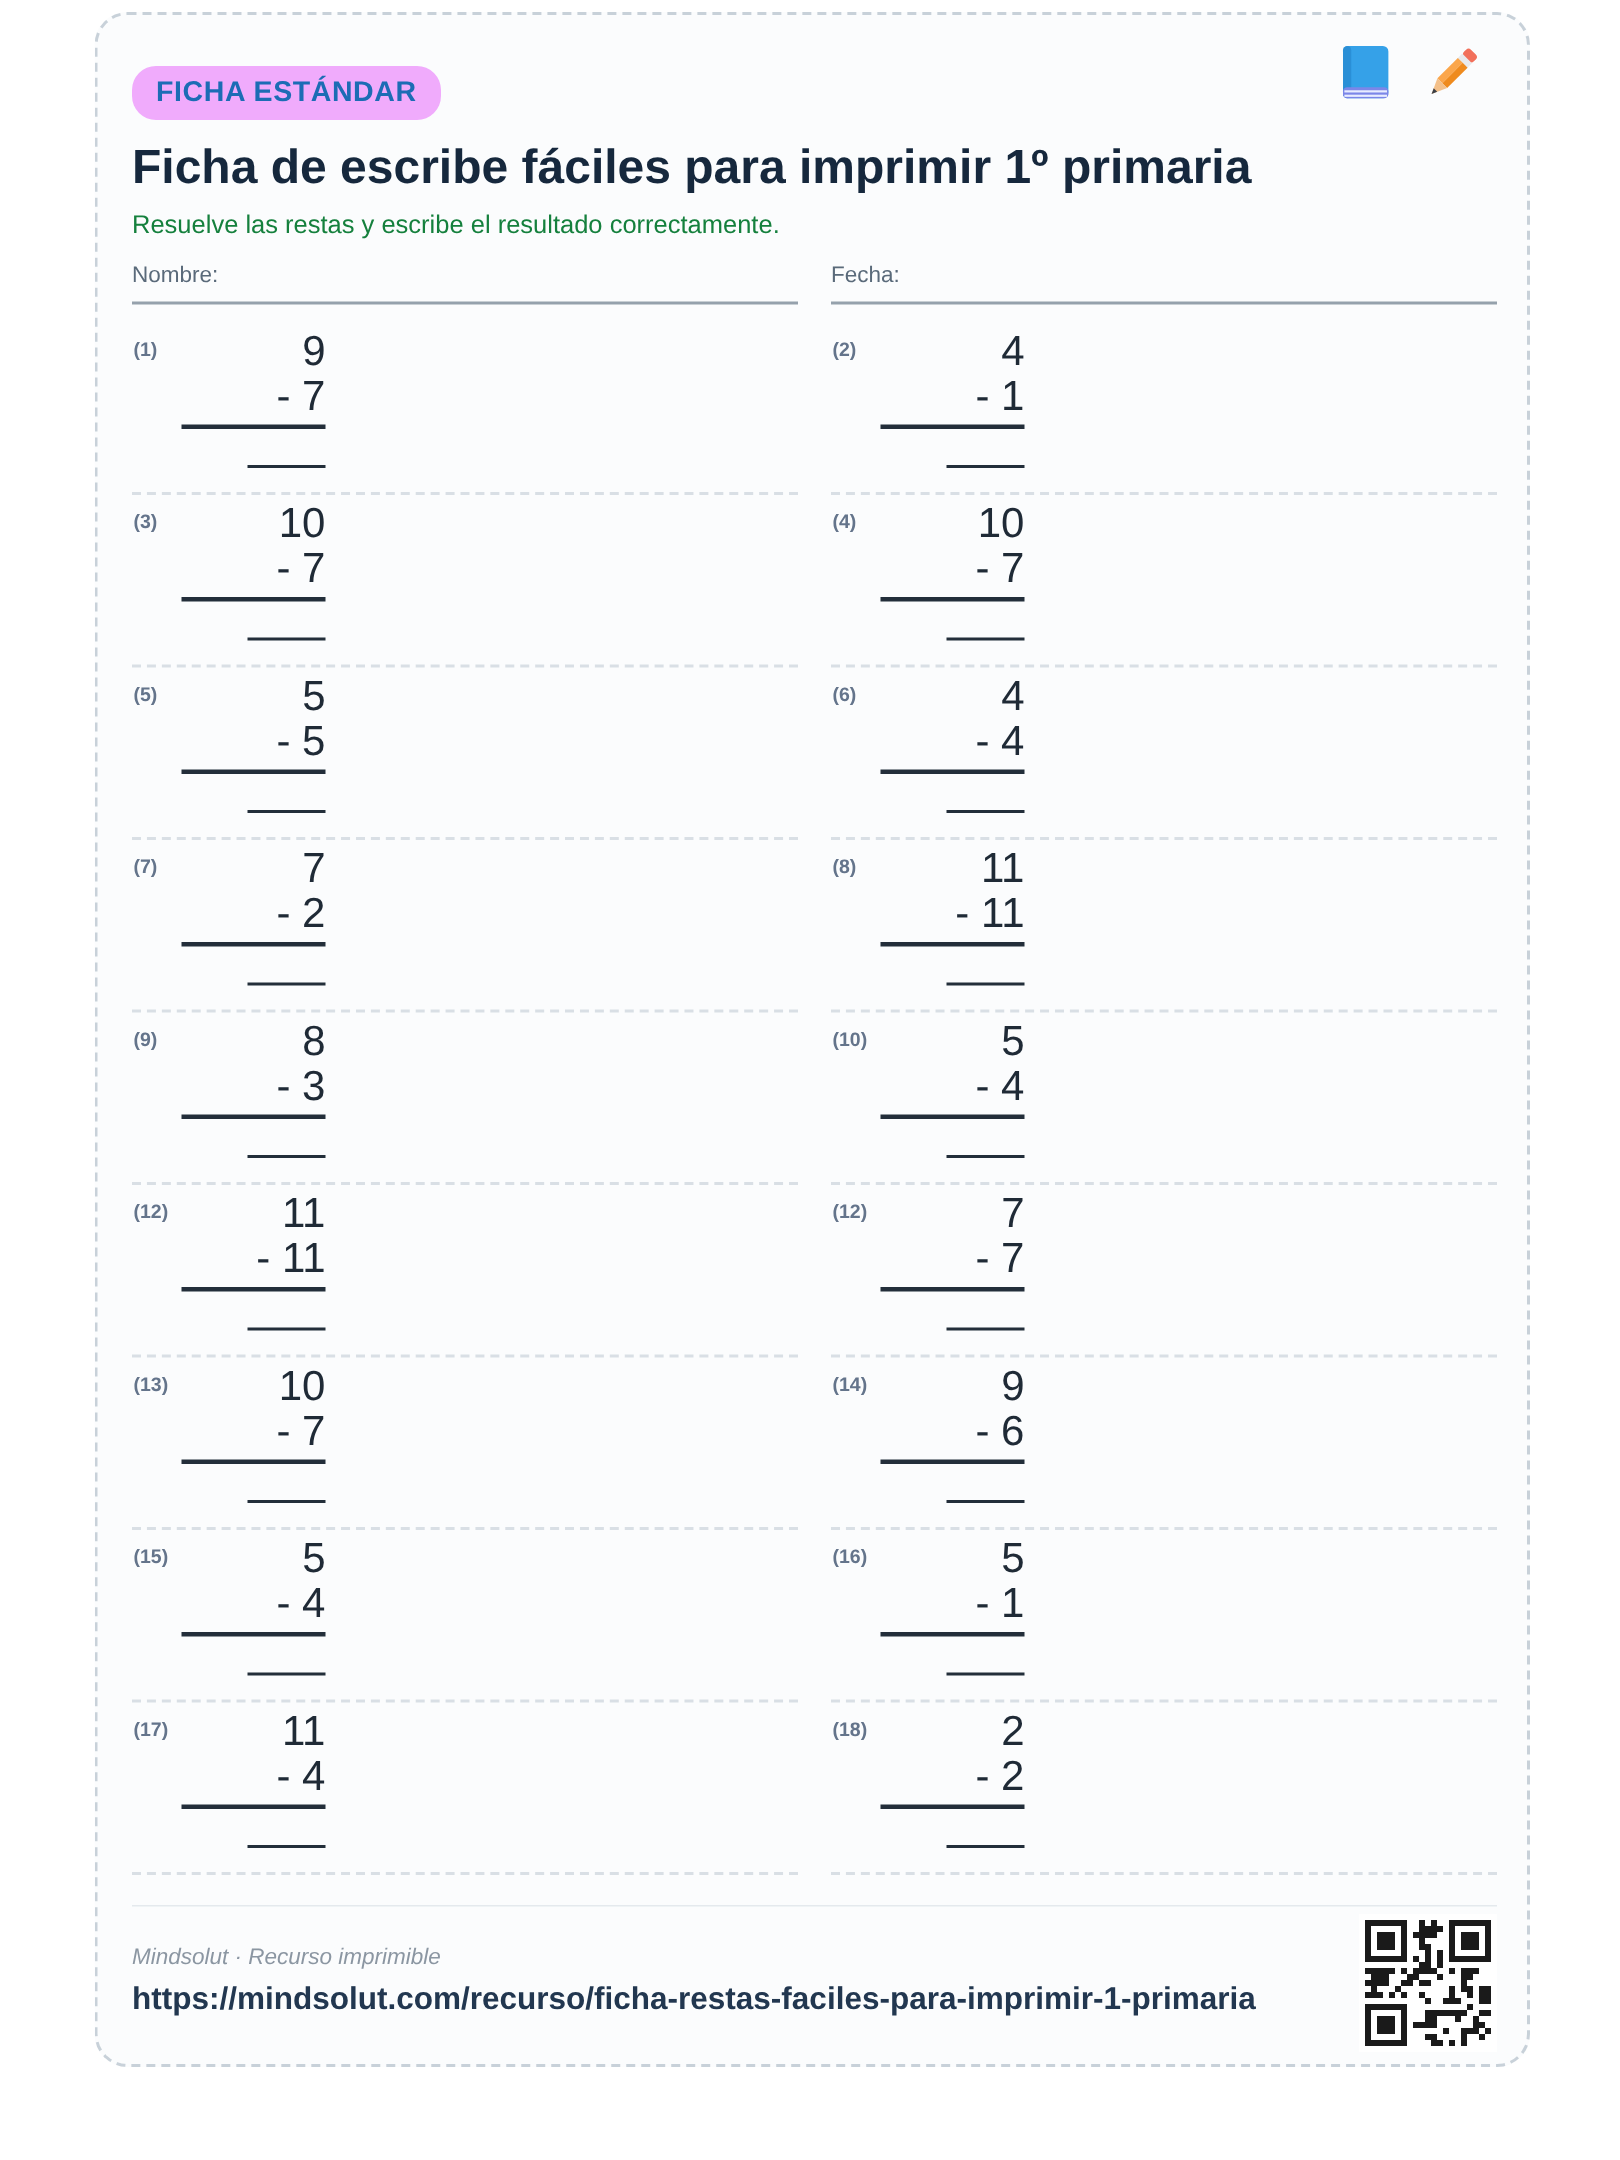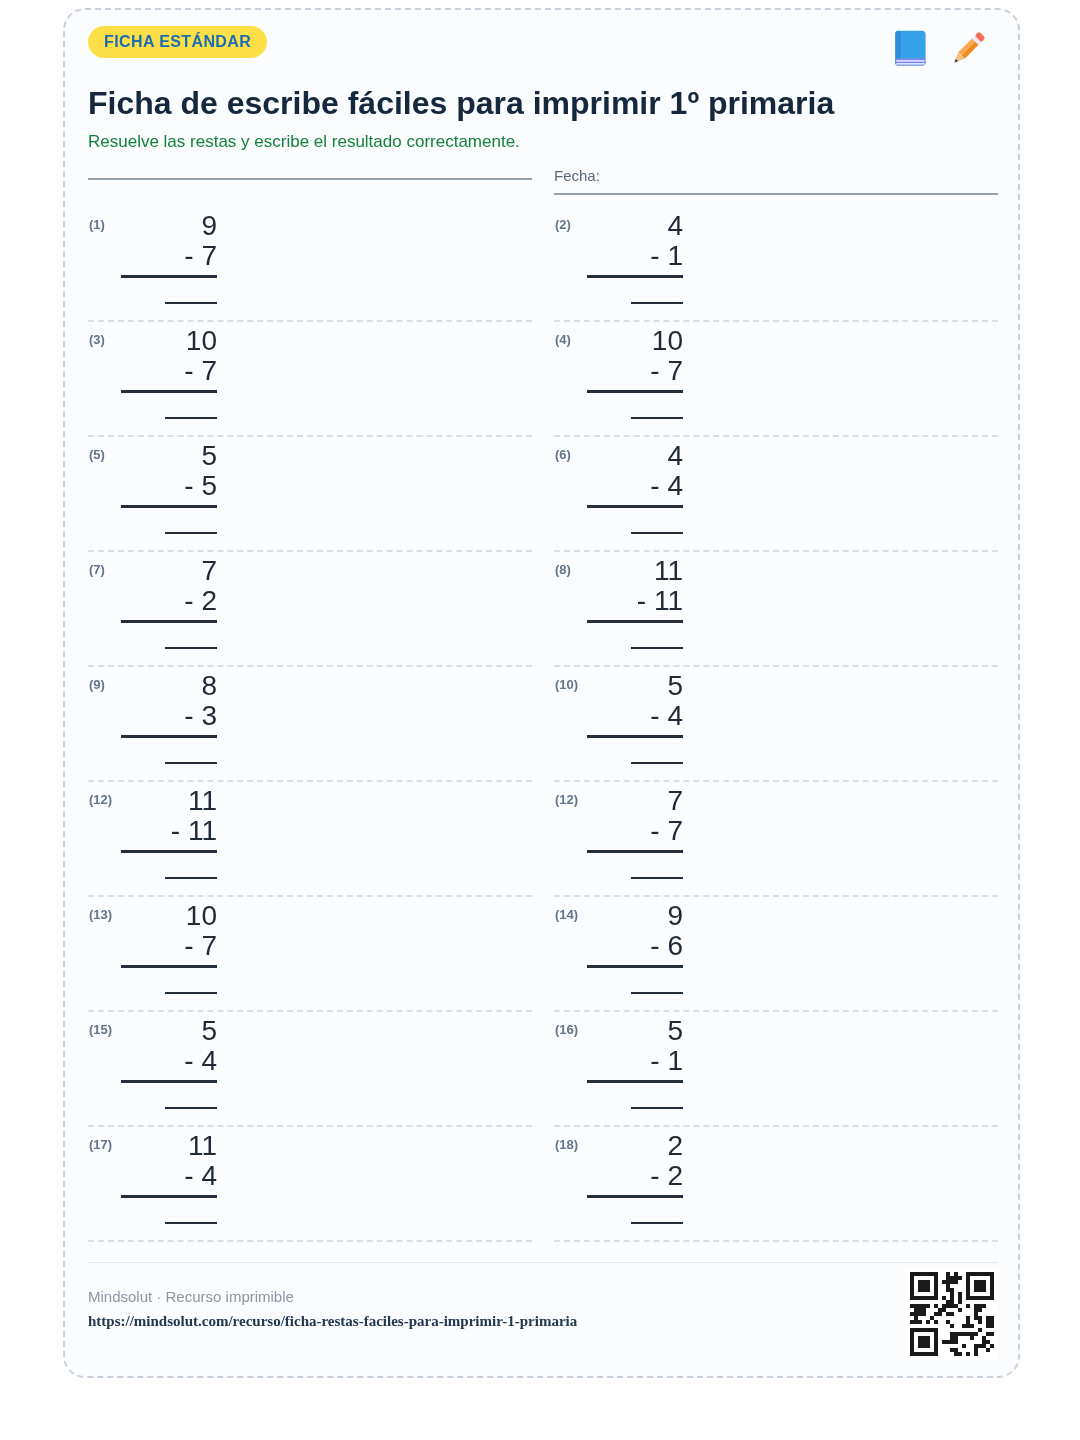--- a/index.html
+++ b/index.html
@@ -12,23 +12,23 @@
   .card{
     position:absolute;left:63px;top:8px;width:957px;height:1370px;
     box-sizing:border-box;
     border:2px dashed #c8d1d9;border-radius:22px;
     background:#fbfcfd;
     padding:14px 20px 0 23px;
     overflow:hidden;
   }
   .header-row{display:flex;justify-content:space-between;align-items:flex-start;}
   .badge{
-    display:inline-block;margin-top:2px;
-    background:#fde047;color:#1c6cb5;
-    font-size:16px;font-weight:bold;letter-spacing:.4px;
+    display:inline-block;margin-top:20px;
+    background:#f0abfc;color:#1c6cb5;
+    font-size:19px;font-weight:bold;letter-spacing:.4px;
     padding:7px 16px;border-radius:16px;
   }
   .icons{display:flex;gap:14px;margin-right:8px;margin-top:2px;}
   .icons svg{display:block;}
   .page-title{
     font-size:32px;font-weight:bold;color:#16283d;
     line-height:1.18;max-width:770px;margin-top:13px;
   }
   .page-subtitle{font-size:17px;color:#15803d;margin-top:9px;}
   .fields{display:flex;gap:22px;margin-top:16px;}
@@ -49,22 +49,22 @@
   .pblock{margin-left:33px;width:96px;padding-top:4px;text-align:right;}
   .num{font-size:28px;color:#1f2a36;line-height:30px;white-space:pre;}
   .opline{border-top:3px solid #232e3a;margin-top:4px;}
   .ansline{border-top:2px solid #232e3a;width:52px;margin:24px 0 0 auto;}
   .footer{
     margin-top:20px;border-top:1px solid #e4e9ed;
     display:flex;justify-content:space-between;align-items:flex-start;
     padding-top:5px;
   }
   .ftext{padding-top:20px;}
-  .fline1{font-size:15px;color:#8b96a2;}
-  .furl{font-size:15px;font-weight:bold;color:#223750;margin-top:8px;cursor:pointer;font-family:Liberation Serif, serif;}
+  .fline1{font-size:15px;color:#8b96a2;font-style:italic;}
+  .furl{font-size:21px;font-weight:bold;color:#223750;margin-top:8px;cursor:pointer;}
   .qr{width:92px;height:92px;background:#ffffff;}
 </style>
 </head>
 <body>
 
 <div class="card">
 
   <div class="header-row">
     <span class="badge">FICHA ESTÁNDAR</span>
     <div class="icons">
@@ -90,20 +90,21 @@
         </svg>
       </span>
     </div>
   </div>
 
   <div class="page-title">Ficha de escribe fáciles para imprimir 1º primaria</div>
   <div class="page-subtitle">Resuelve las restas y escribe el resultado correctamente.</div>
 
   <div class="fields">
     <div class="field field-nombre">
+      <div class="field-label">Nombre:</div>
       <div class="field-line"></div>
     </div>
     <div class="field field-fecha">
       <div class="field-label">Fecha:</div>
       <div class="field-line"></div>
     </div>
   </div>
 
   <div class="grid" id="problems-grid">
     <div class="cell">

